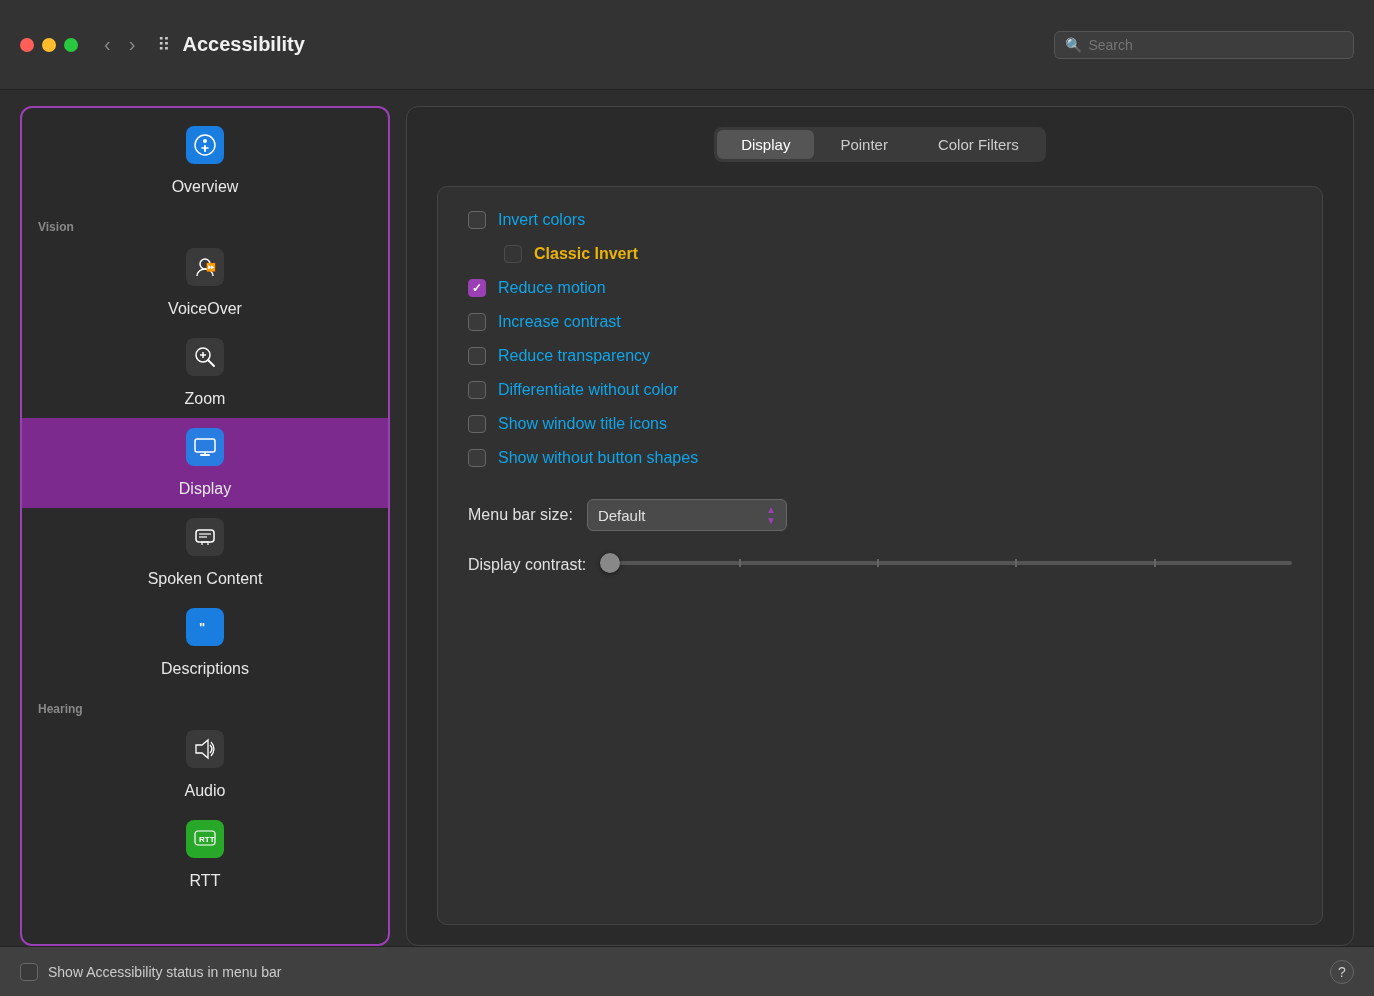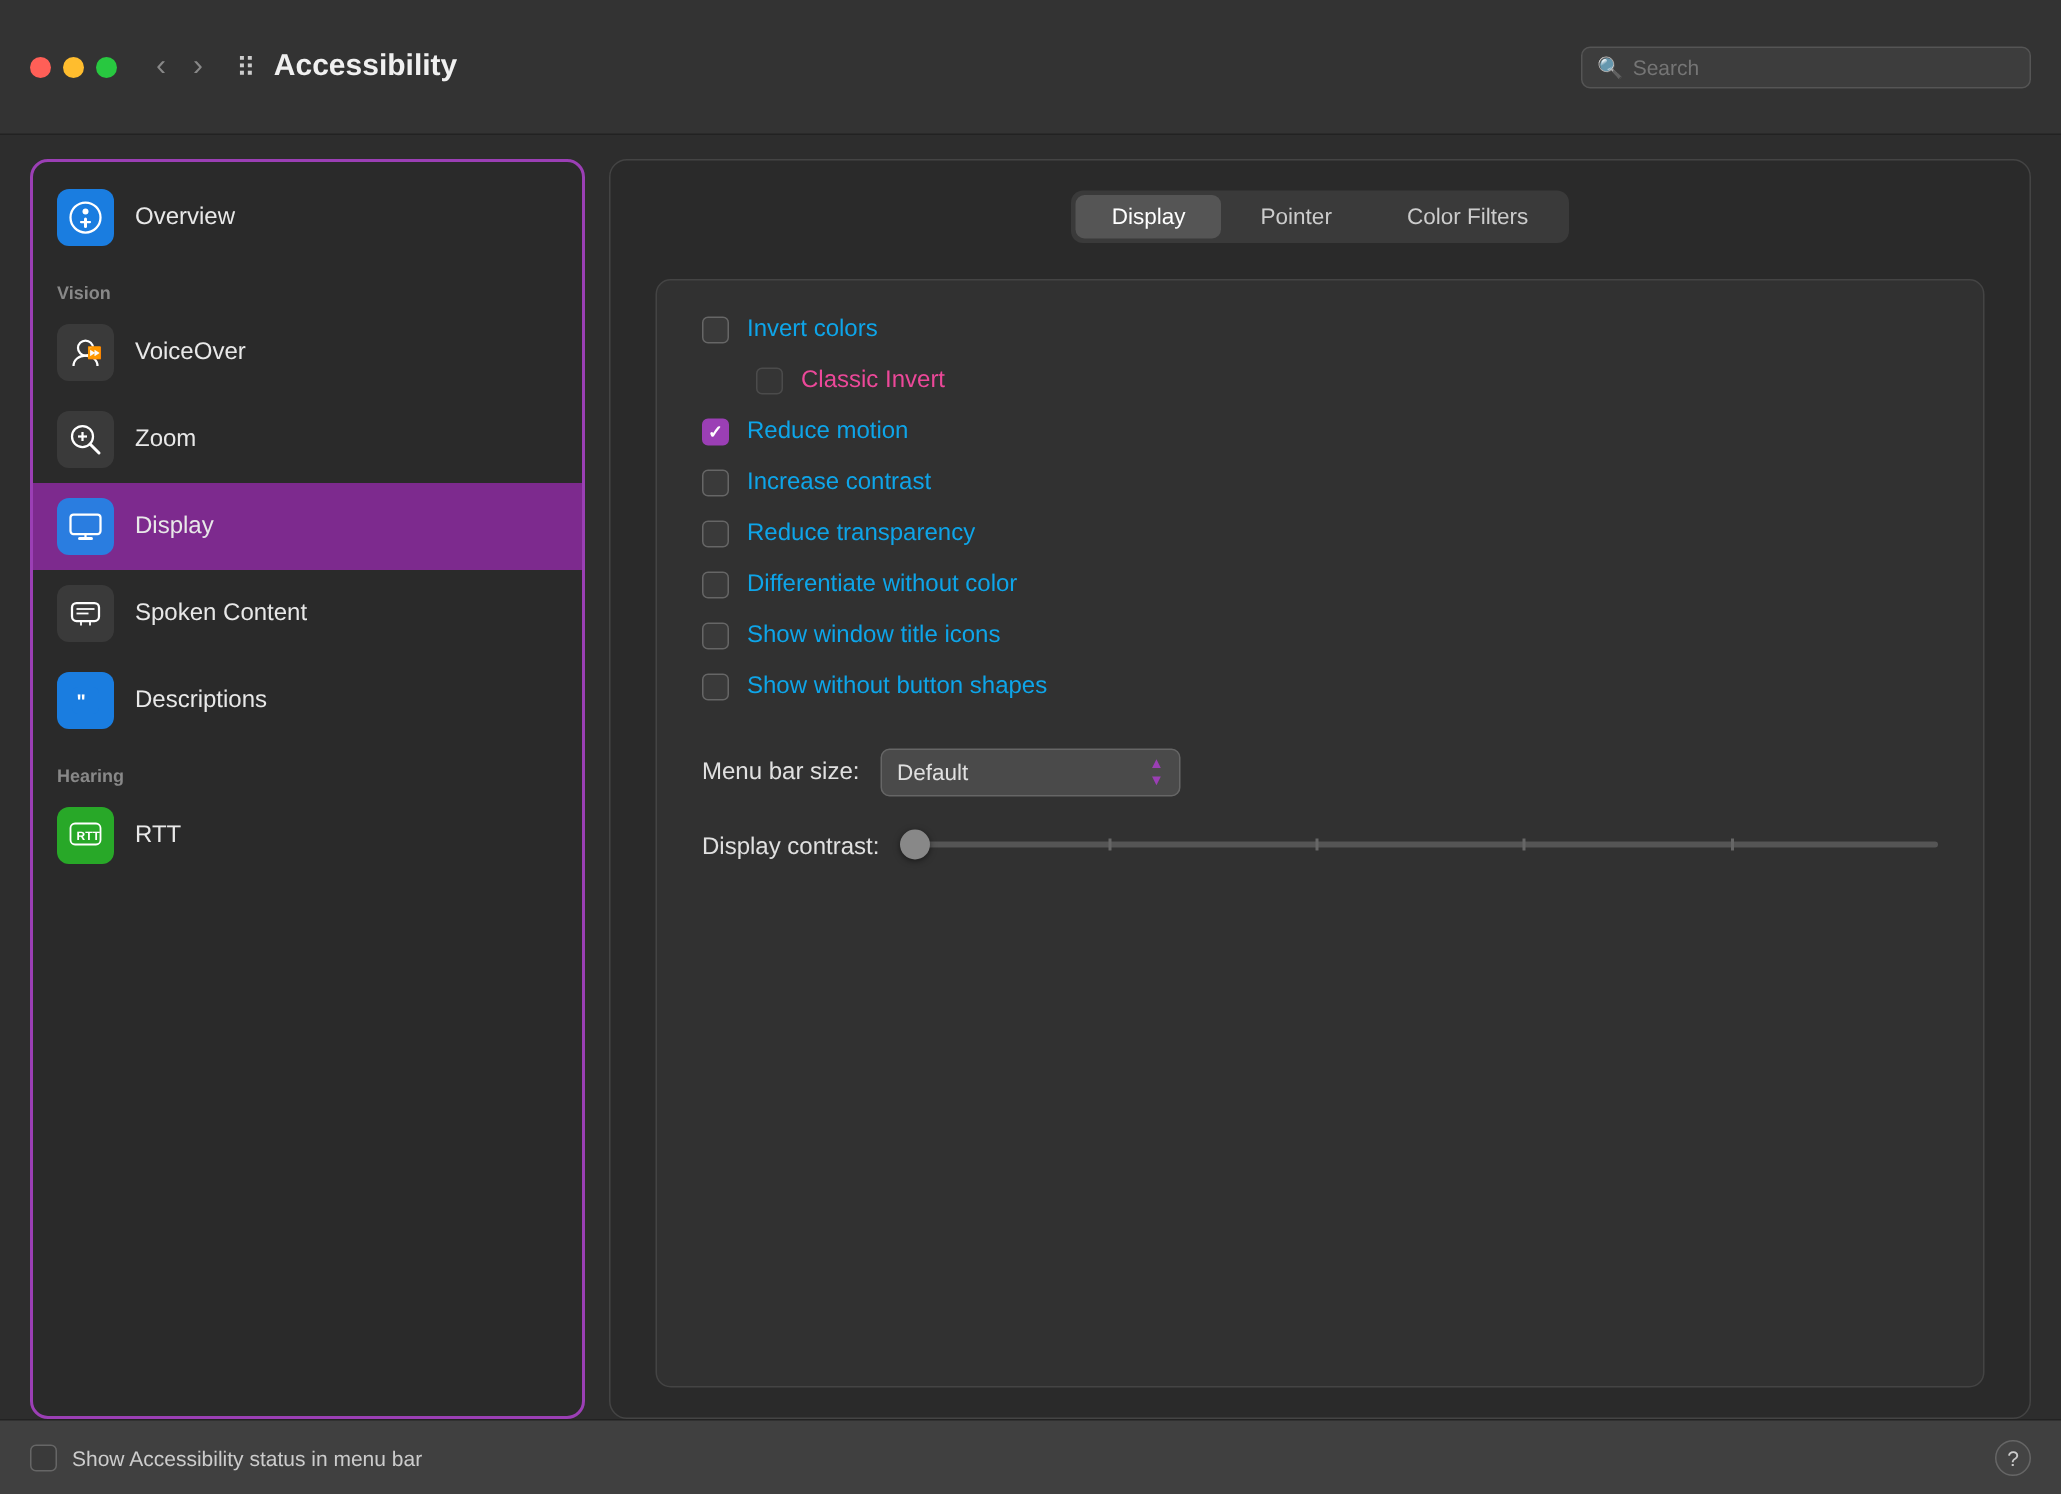--- a/index.html
+++ b/index.html
@@ -111,20 +111,21 @@
       flex-direction: column;
     }
 
     .sidebar-item {
       display: flex;
       align-items: center;
       padding: 10px 16px;
       cursor: pointer;
       border-radius: 0;
       gap: 14px;
+      flex-direction: column;
     }
     .sidebar-item.active {
       background: #7d2a8e;
     }
 
     .sidebar-section-label {
       padding: 14px 16px 4px 16px;
       font-size: 12px;
       font-weight: 600;
       color: #888;
@@ -233,21 +234,22 @@
     .checkbox.disabled {
       opacity: 0.5;
       cursor: default;
     }
 
     .setting-label {
       font-size: 16px;
       color: #0ea5e9;
     }
     .setting-label.disabled-text {
-      color: #ec4899;
+      color: #eab308;
+      font-weight: bold;
     }
 
     .divider-space { height: 8px; }
 
     
     .menu-bar-row {
       display: flex;
       align-items: center;
       gap: 14px;
       margin-top: 8px;
@@ -467,20 +469,30 @@
         <svg width="26" height="26" viewBox="0 0 26 26" fill="none">
           <rect x="4" y="4" width="18" height="18" rx="4" fill="#1a7de0"></rect>
           <text x="7" y="18" fill="white" font-size="13" font-weight="bold">"</text>
         </svg>
       </div>
       <span class="sidebar-item-label">Descriptions</span>
     </div>
 
     <div class="sidebar-section-label">Hearing</div>
 
+    <div class="sidebar-item">
+      <div class="sidebar-icon icon-dark">
+        <svg width="26" height="26" viewBox="0 0 26 26" fill="none">
+          <polygon points="4,9 10,9 16,4 16,22 10,17 4,17" stroke="white" stroke-width="1.3" fill="none"></polygon>
+          <path d="M18 9 Q22 13 18 17" stroke="white" stroke-width="1.5" fill="none"></path>
+          <path d="M19 6 Q25 13 19 20" stroke="white" stroke-width="1.2" fill="none"></path>
+        </svg>
+      </div>
+      <span class="sidebar-item-label">Audio</span>
+    </div>
 
     <div class="sidebar-item">
       <div class="sidebar-icon" style="background:#28a828; border-radius:8px;">
         <svg width="26" height="26" viewBox="0 0 26 26" fill="none">
           <rect x="3" y="5" width="20" height="14" rx="3" fill="#28a828"></rect>
           <rect x="3" y="5" width="20" height="14" rx="3" stroke="white" stroke-width="1.2" fill="none"></rect>
           <text x="7" y="16" fill="white" font-size="8" font-weight="bold">RTT</text>
         </svg>
       </div>
       <span class="sidebar-item-label">RTT</span>

